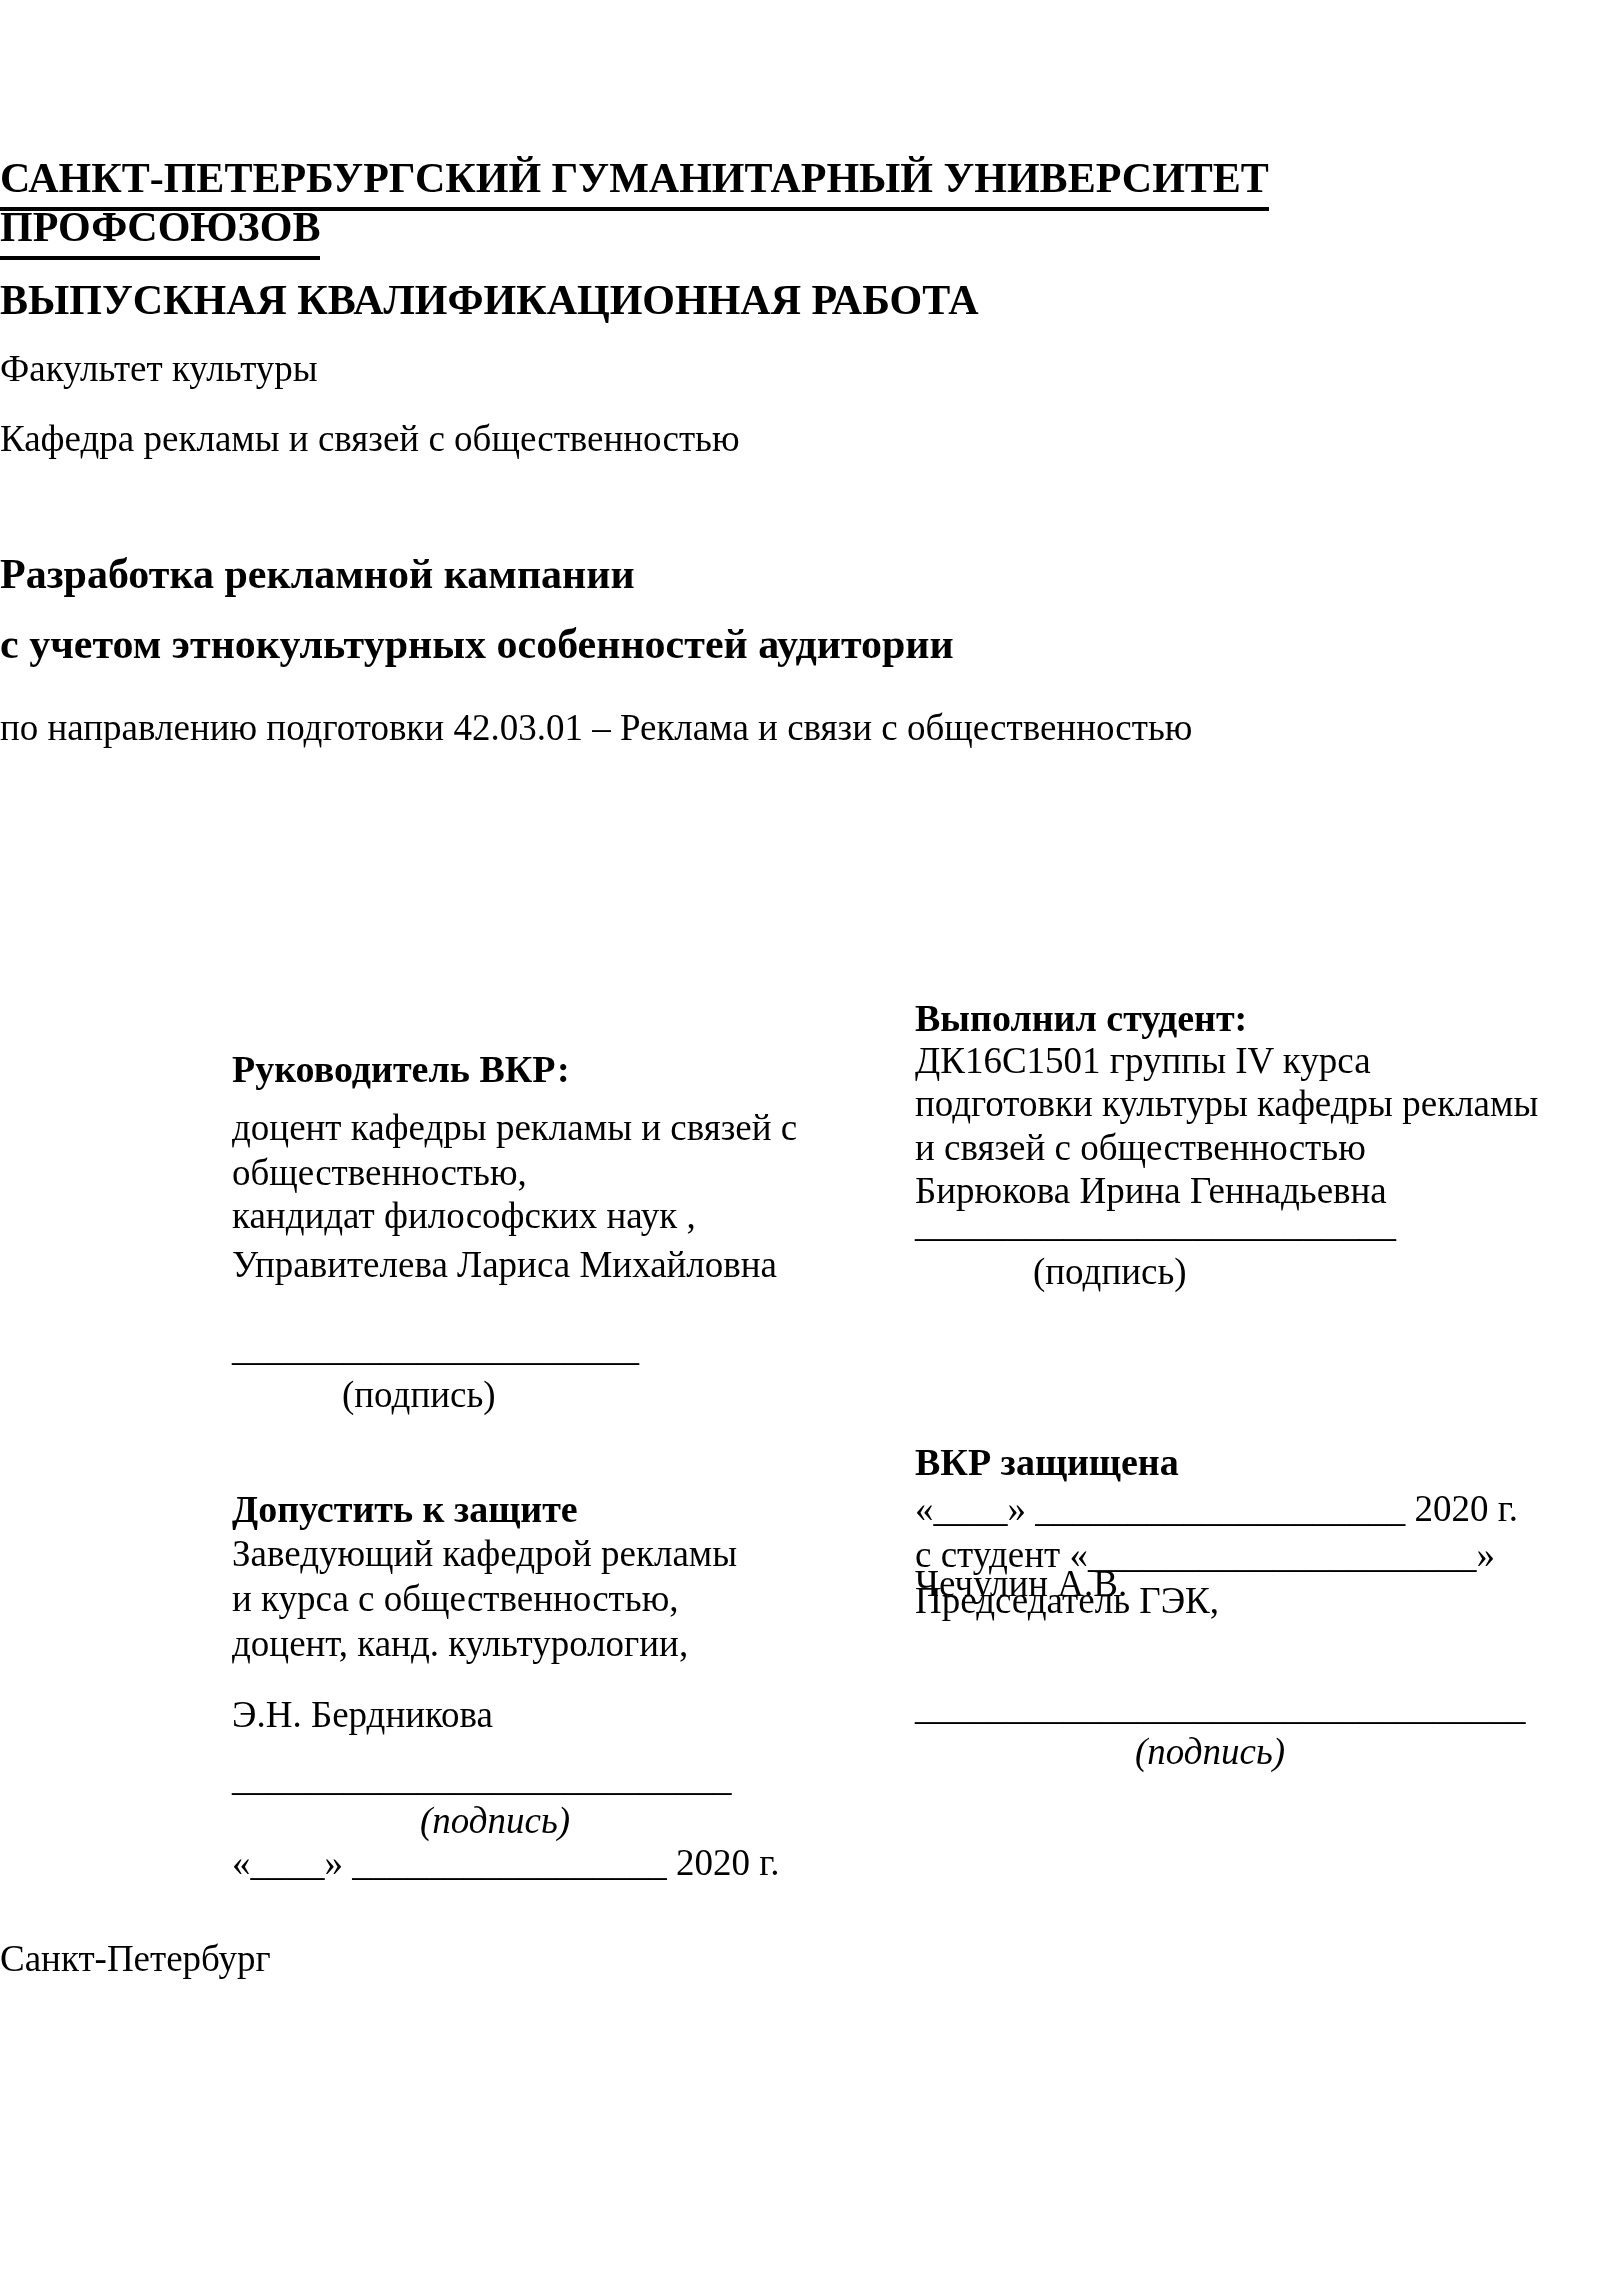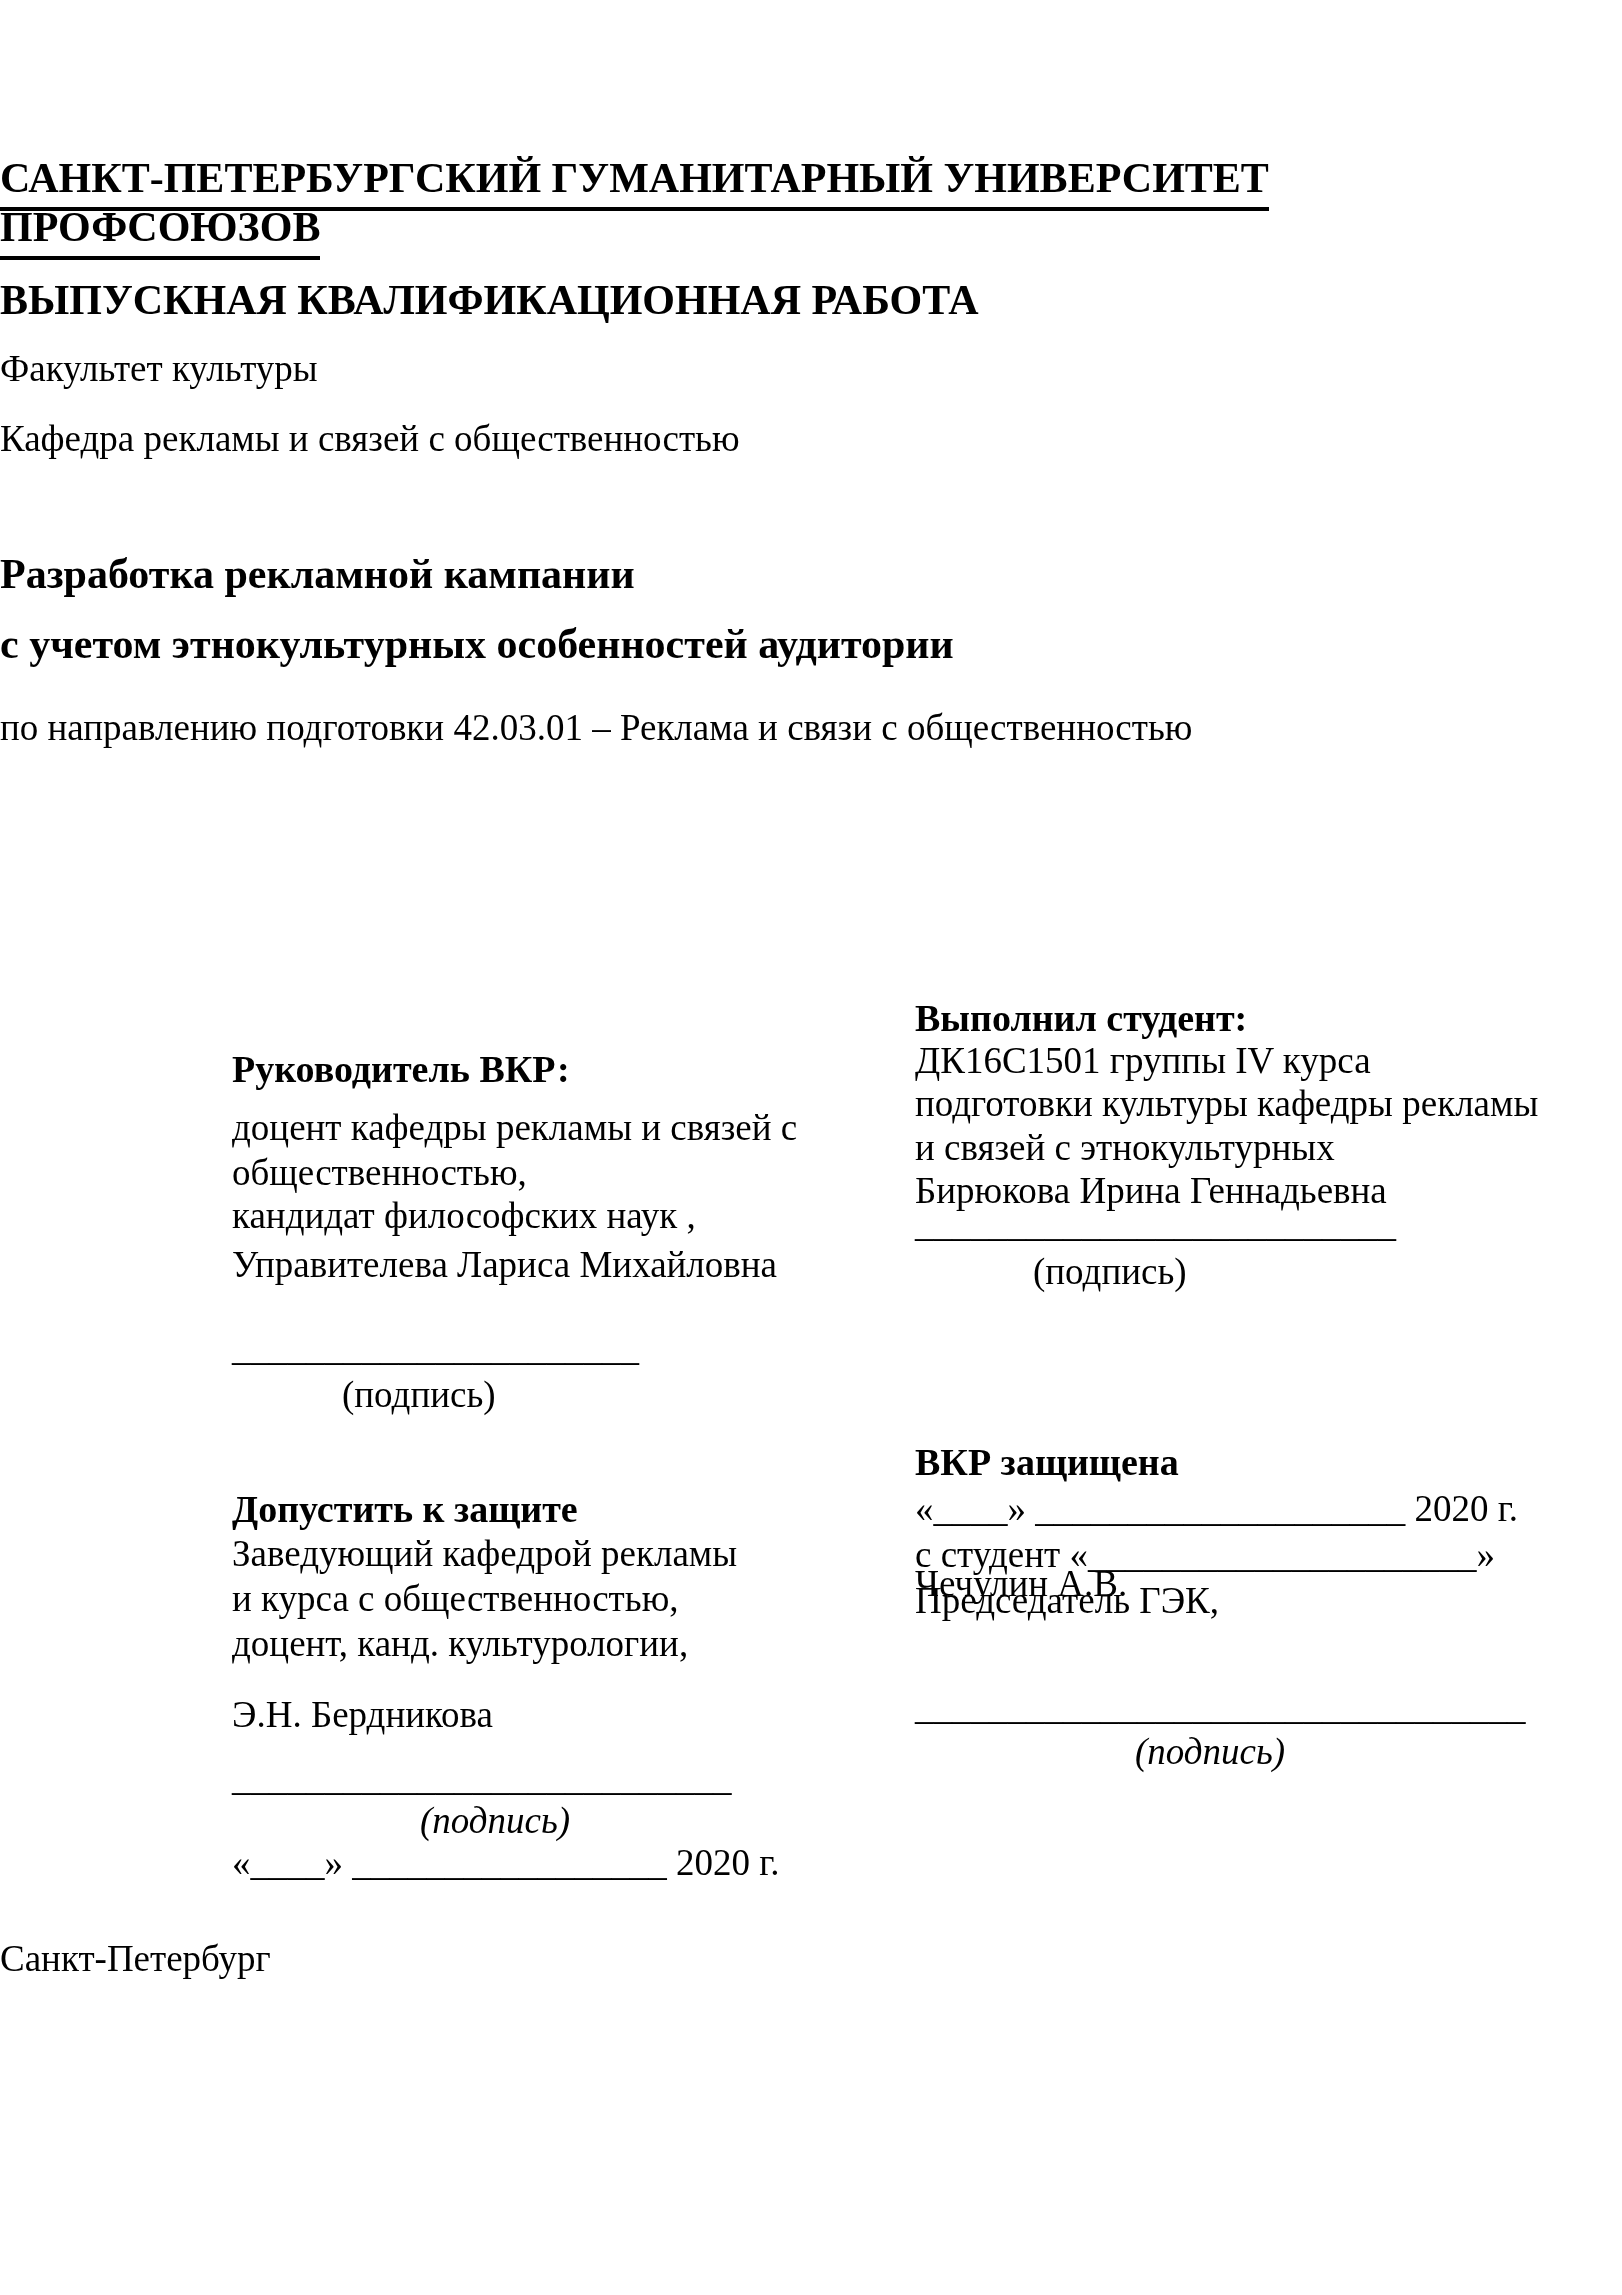--- a/index.html
+++ b/index.html
@@ -61,21 +61,21 @@
   <div class="line center body-text" style="top:418px">Кафедра рекламы и связей с общественностью</div>
 
   <div class="line center h2" style="top:550px">Разработка рекламной кампании</div>
   <div class="line center h2" style="top:620px">с учетом этнокультурных особенностей аудитории</div>
   <div class="line center body-text" style="top:707px">по направлению подготовки 42.03.01 – Реклама и связи с общественностью</div>
 
   <div>
     <div class="line right-col col-heading" style="top:997px">Выполнил студент:</div>
     <div class="line right-col body-text" style="top:1040px">ДК16С1501 группы IV курса</div>
     <div class="line right-col body-text" style="top:1083px">подготовки культуры кафедры рекламы</div>
-    <div class="line right-col body-text" style="top:1127px">и связей с этнокультурных</div>
+    <div class="line right-col body-text" style="top:1127px">и связей с общественностью</div>
     <div class="line right-col body-text" style="top:1170px">Бирюкова Ирина Геннадьевна</div>
     <div class="line right-col body-text" style="top:1203px">__________________________</div>
     <div class="line right-col body-text indent-150" style="top:1251px">(подпись)</div>
   </div>
 
   <div>
     <div class="line left-col col-heading" style="top:1048px">Руководитель ВКР:</div>
     <div class="line left-col body-text" style="top:1107px">доцент кафедры рекламы и связей с</div>
     <div class="line left-col body-text" style="top:1152px">общественностью,</div>
     <div class="line left-col body-text" style="top:1195px">кандидат философских наук ,</div>

